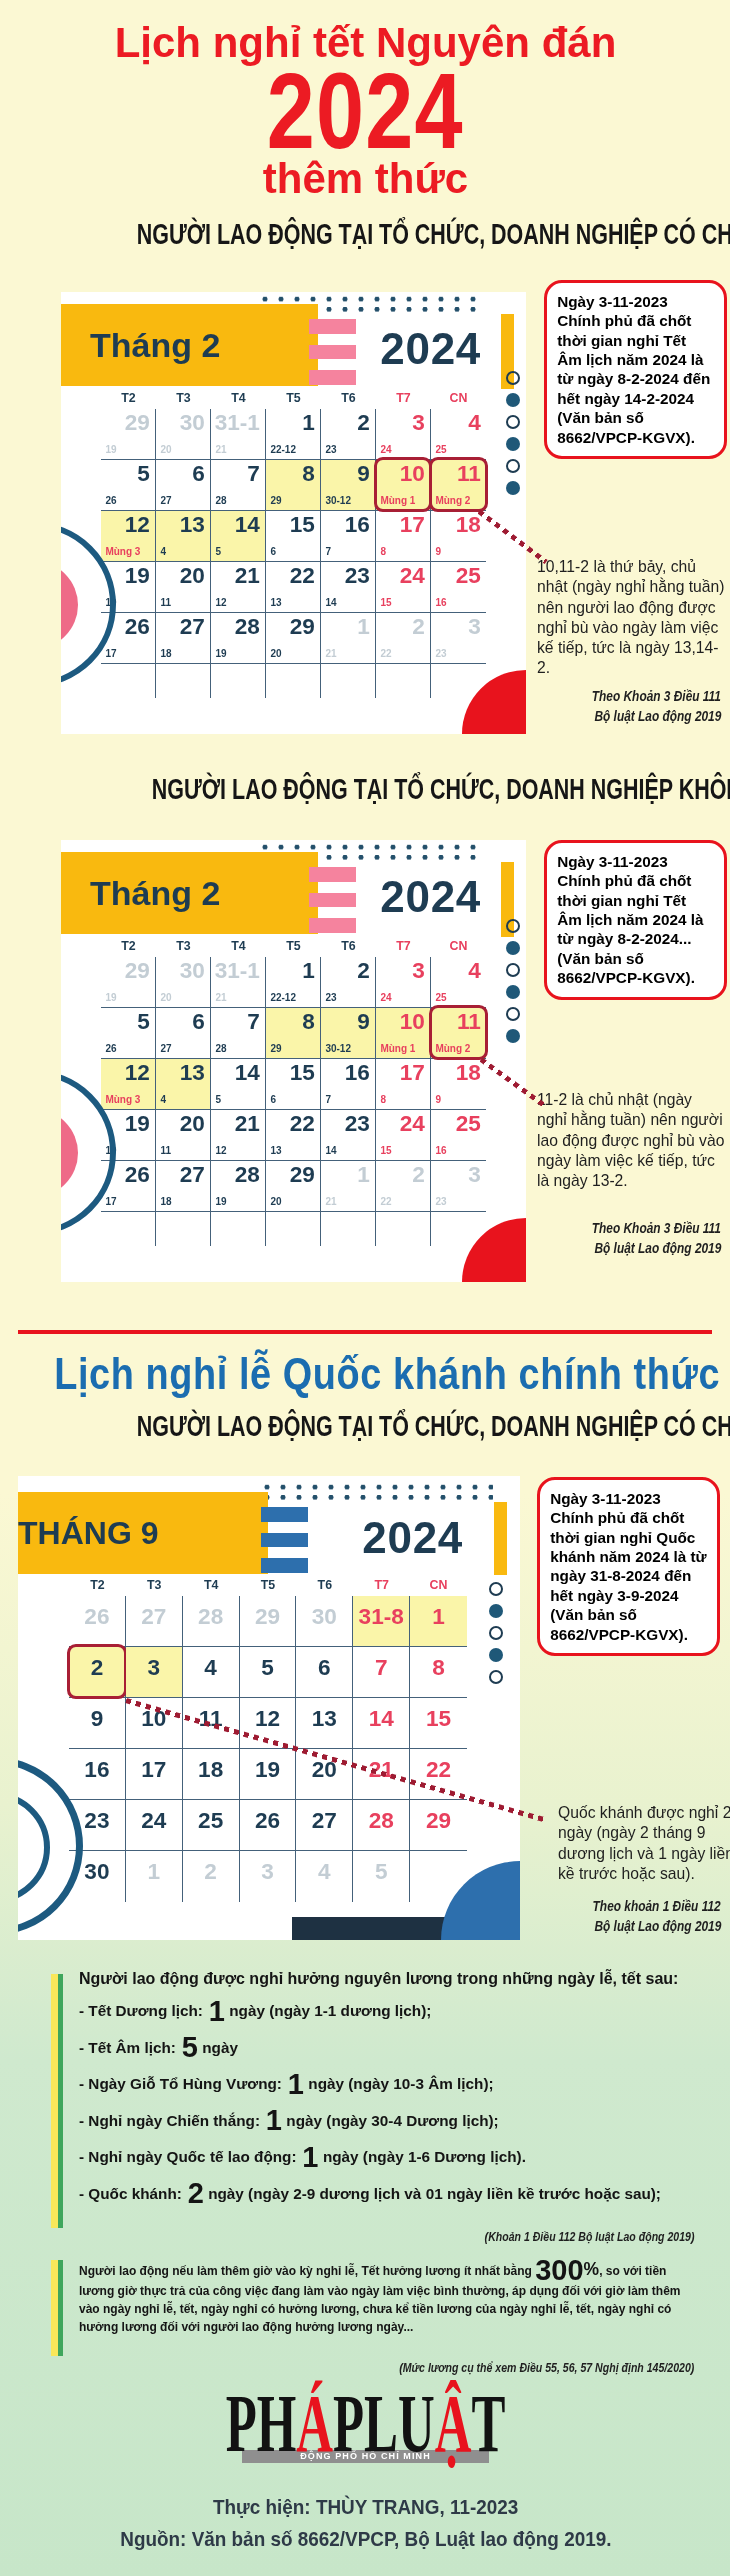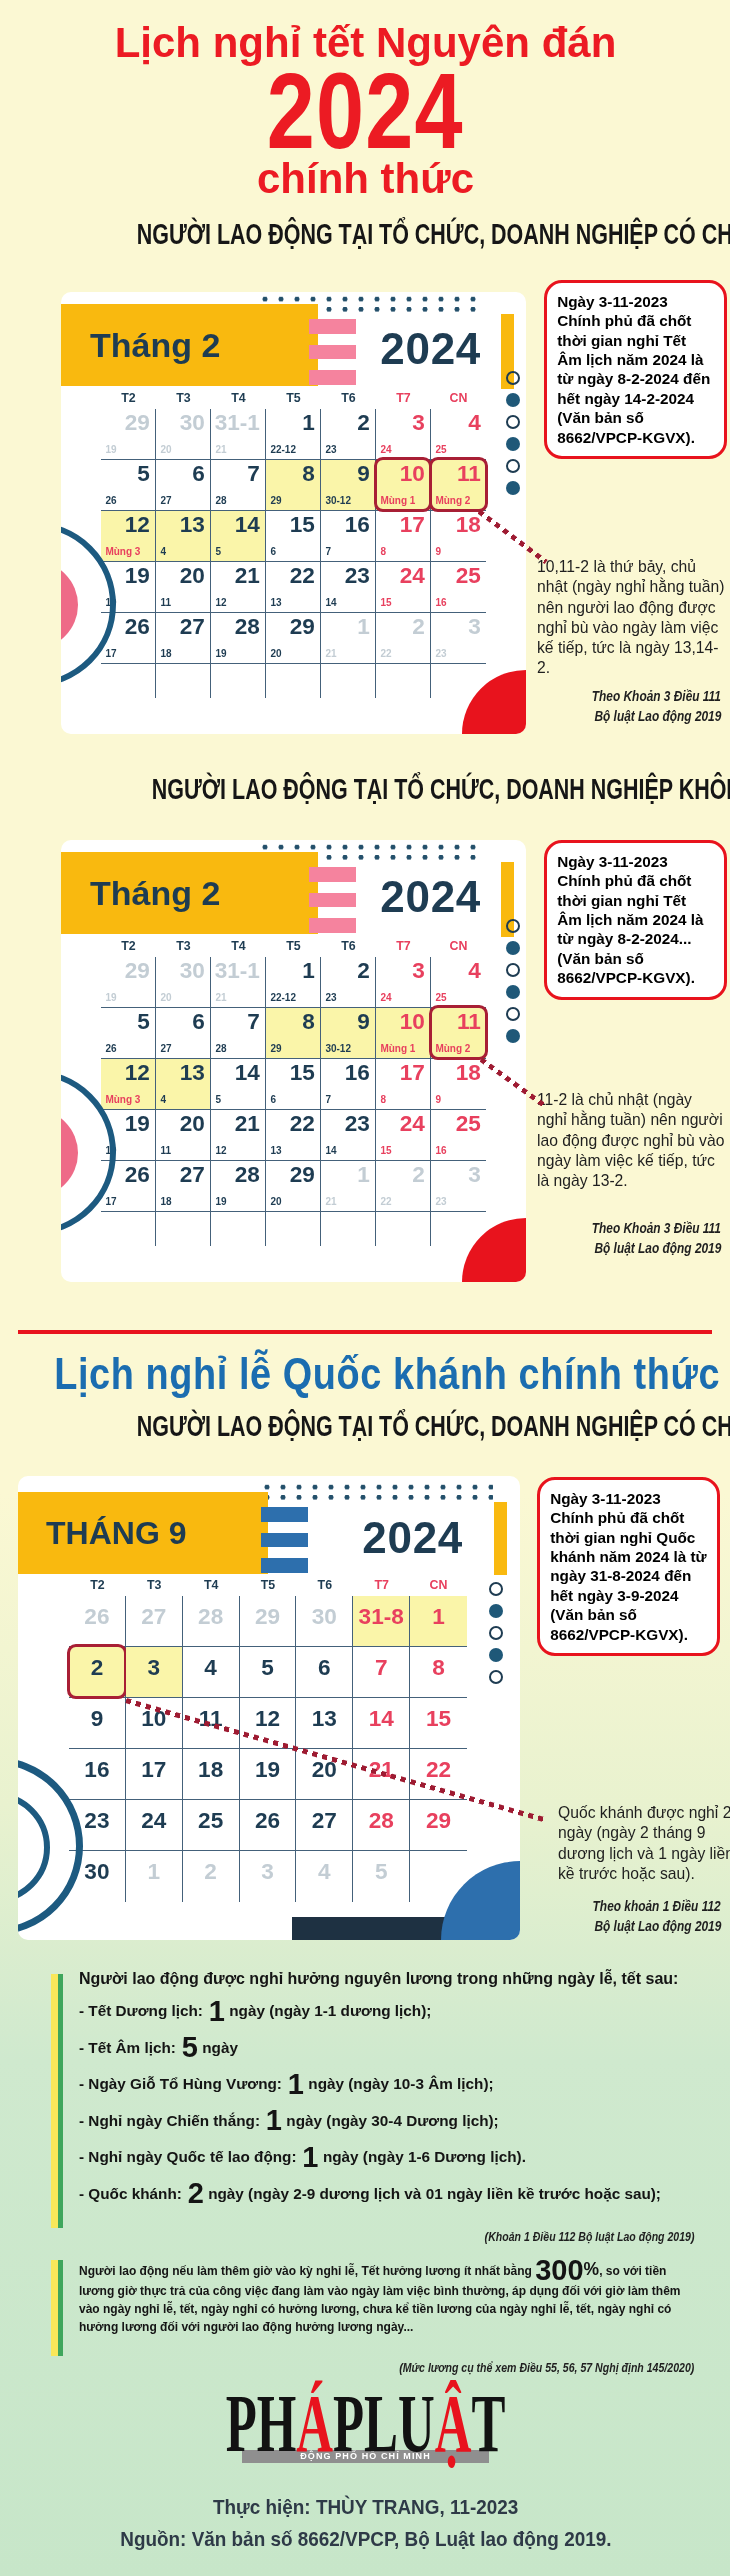--- a/index.html
+++ b/index.html
@@ -16,32 +16,32 @@
   
   .sec-head{position:absolute;left:0;width:100%;text-align:center;color:#161616;font-weight:800;font-size:29px;}
   .sec-head>span{display:inline-block;transform:scaleX(.74);white-space:nowrap;}
   #h1{top:218px;} #h2{top:773px;} #h3{top:1410px;}
 
   .divider{position:absolute;left:18px;top:1330px;width:694px;height:3.7px;background:#E8131D;}
   .blue-title{position:absolute;top:1349px;width:100%;text-align:center;color:#1B6DB0;font-weight:800;font-size:44px;}
   .blue-title>span{display:inline-block;transform:scaleX(.86);white-space:nowrap;letter-spacing:0.7px;}
 
   
-  .card{position:absolute;background:#fff;overflow:hidden;border-radius:10px;}
+  .card{position:absolute;background:#fff;overflow:hidden;}
   #card1{left:61px;top:292px;width:465px;height:442px;}
   #card2{left:61px;top:840px;width:465px;height:442px;}
   #card3{left:18px;top:1476px;width:502px;height:464px;}
 
   .dots{position:absolute;height:20.5px;background-image:radial-gradient(circle,#24506B 2.3px,transparent 2.8px);background-size:16px 10.2px;}
   #card1 .dots,#card2 .dots{left:196px;top:1.5px;width:228px;}
   #card3 .dots{left:241px;top:5.8px;width:234px;}
 
   .banner{position:absolute;left:0;background:#F9B90F;color:#1E3C52;font-weight:800;box-sizing:border-box;}
   #card1 .banner,#card2 .banner{top:12.4px;width:257px;height:82px;font-size:34px;line-height:82px;padding-left:29px;}
-  #card3 .banner{top:16px;width:250px;height:82px;font-size:32px;line-height:82px;padding-left:28px;}
+  #card3 .banner{top:16px;width:250px;height:82px;font-size:32px;line-height:82px;}
 
   .bars{position:absolute;}
   .bars span{display:block;width:47px;height:14.6px;margin-bottom:11px;}
   #card1 .bars,#card2 .bars{left:248px;top:27px;}
   #card1 .bars span,#card2 .bars span{background:#F5839E;}
   #card3 .bars{left:243px;top:31px;}
   #card3 .bars span{background:#2D6FAD;}
 
   .year{position:absolute;color:#1E3C52;font-weight:800;font-size:44px;letter-spacing:0.7px;}
   #card1 .year,#card2 .year{right:45px;top:32px;}
@@ -132,21 +132,21 @@
   .credits span{display:inline-block;transform:scaleX(.9);}
 </style>
 </head>
 <body>
 
 <div class="page">
 
   <div class="title">
     <div class="l1">Lịch nghỉ tết Nguyên đán</div>
     <div><span class="yr">2024</span></div>
-    <div class="l3">chính thức</div>
+    <div class="l3">thêm thức</div>
   </div>
 
   <div class="sec-head" id="h1"><span>NGƯỜI LAO ĐỘNG TẠI TỔ CHỨC, DOANH NGHIỆP CÓ CHẾ ĐỘ NGHỈ THỨ 7</span></div>
 
   <div class="card" id="card1">
     <div class="dots"></div>
     <div class="banner"><span>Tháng 2</span></div>
     <div class="bars">
         <span></span>
         <span></span>

